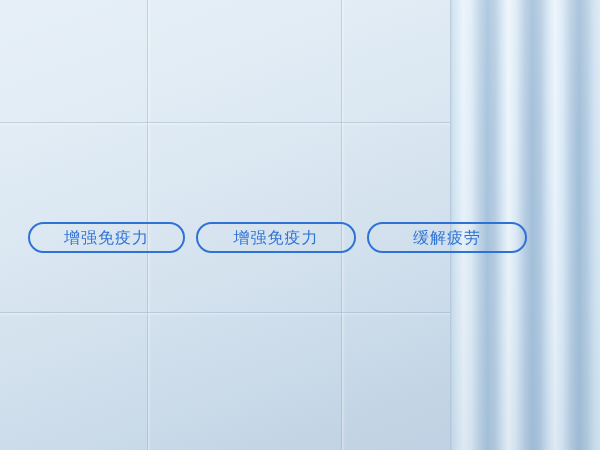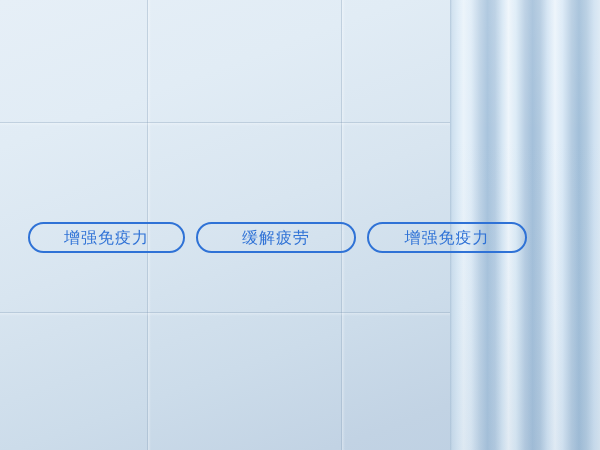--- a/index.html
+++ b/index.html
@@ -150,17 +150,17 @@
   <div class="grid-line grid-h" style="top:312px;"></div>
 
   <div id="pillar">
     <div id="pillar-shade"></div>
     <div id="pillar-edge"></div>
   </div>
 
 
   <div id="pill-row">
     <div class="pill pill-0">增强免疫力</div>
+    <div class="pill pill-1">增强免疫力</div>
     <div class="pill pill-2">缓解疲劳</div>
-    <div class="pill pill-1">增强免疫力</div>
   </div>
 
 </div>
 
 </body></html>

